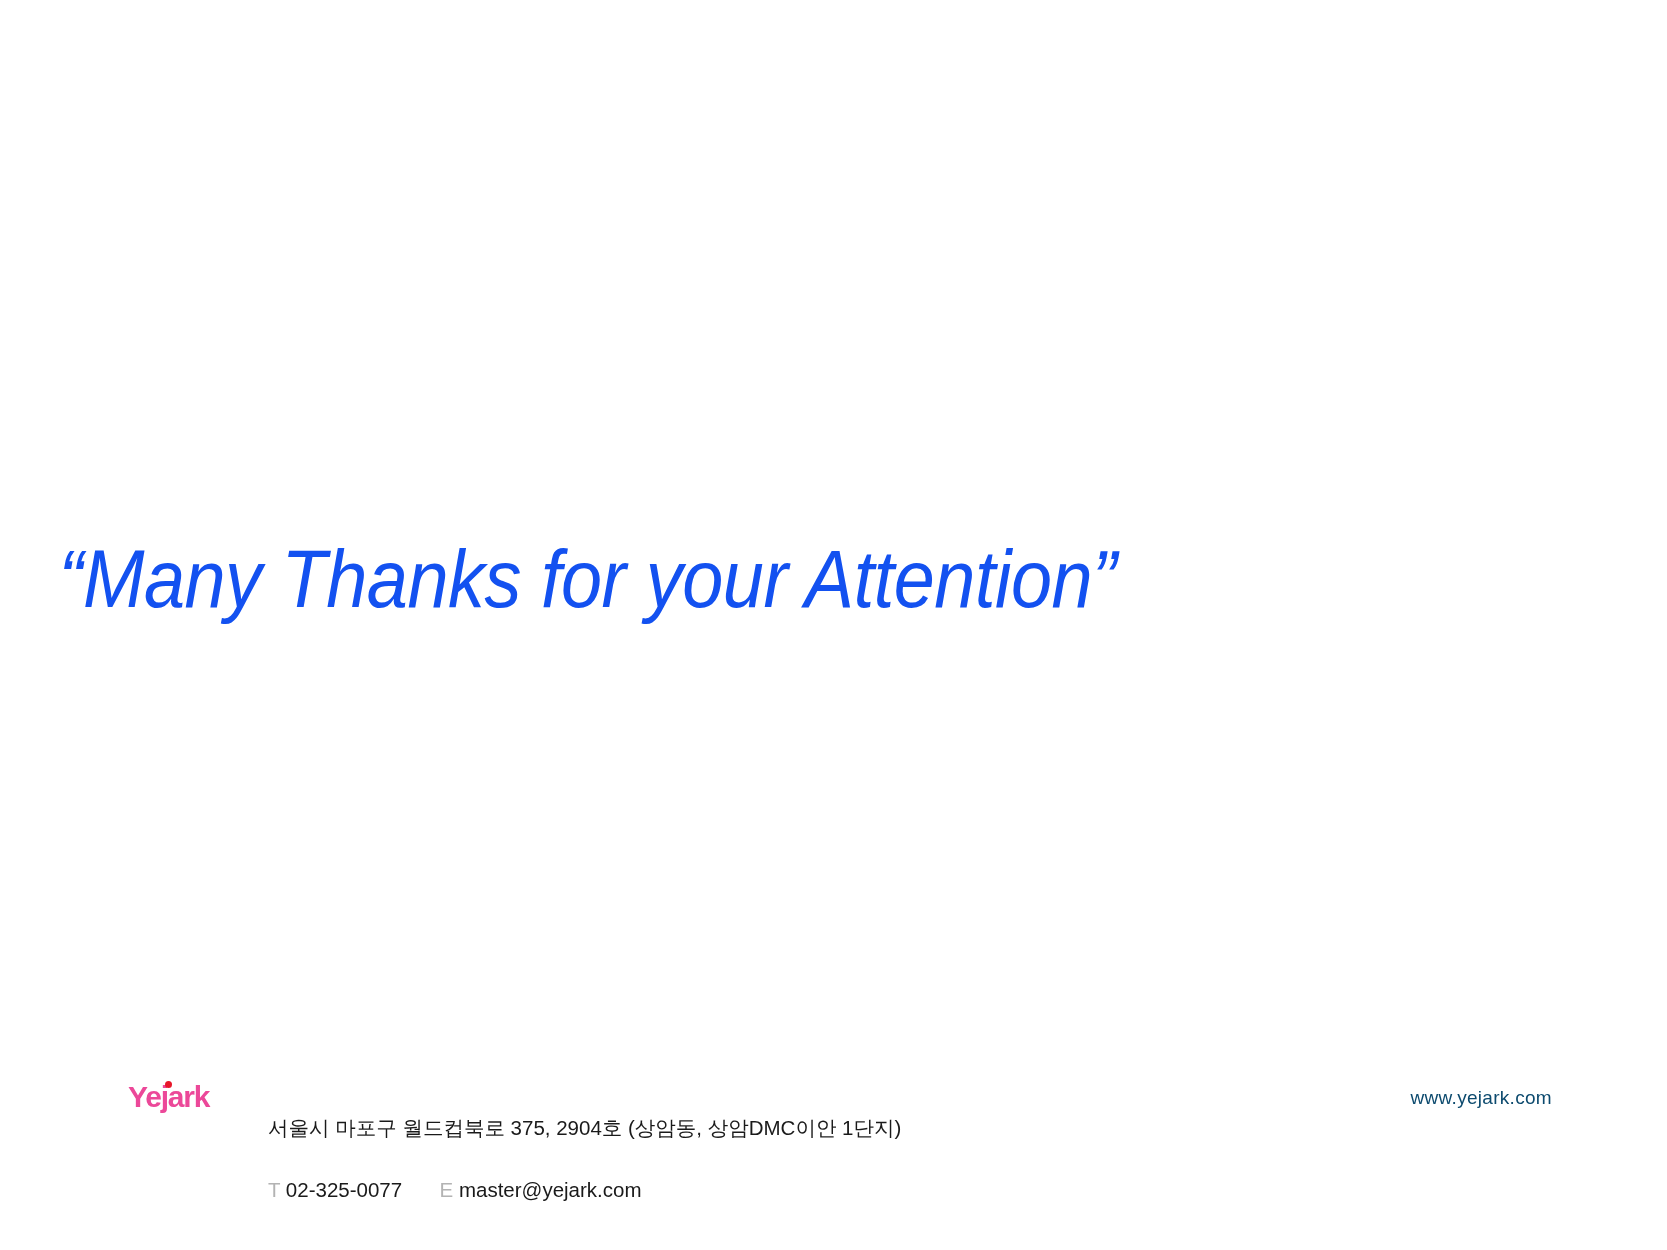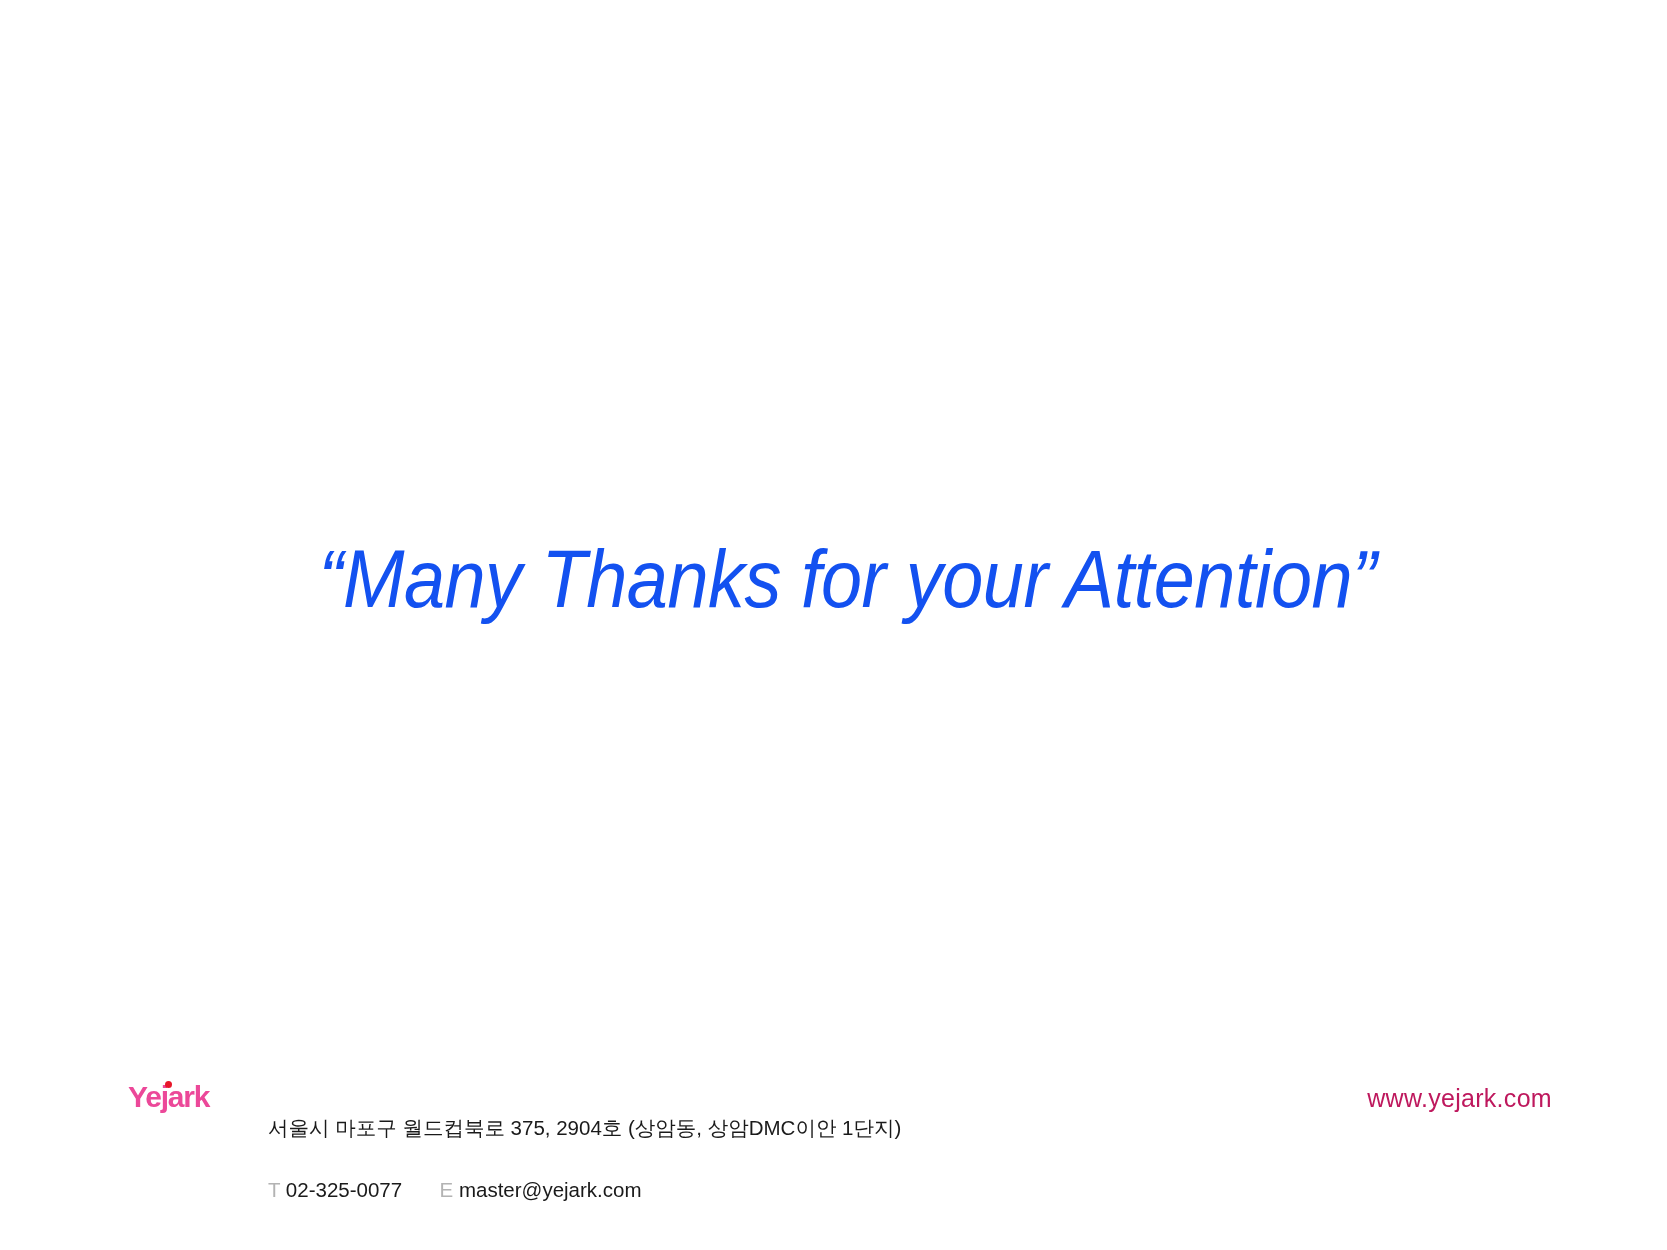--- a/index.html
+++ b/index.html
@@ -20,23 +20,22 @@
     inset: 0;
     background: #ffffff;
   }
 
   
   .headline-wrap {
     position: absolute;
     left: 0;
     right: 0;
     top: 536px;
-    text-align: center;
+    text-align: left;
     pointer-events: none;
-    padding-left: 28px;
   }
   .headline {
     display: inline-block;
     color: #1351f0;
     font-family: "Liberation Sans", "DejaVu Sans", sans-serif;
     font-style: italic;
     font-weight: 400;
     font-size: 82px;
     line-height: 1.05;
     letter-spacing: -0.5px;
@@ -99,22 +98,22 @@
   }
   .contact .gap {
     display: inline-block;
     width: 26px;
   }
 
   .site {
     position: absolute;
     right: 115px;
     top: 5px;
-    color: #be185d;
-    font-size: 25px;
+    color: #0c4a6e;
+    font-size: 19px;
     line-height: 30px;
     letter-spacing: 0.3px;
     font-family: "Liberation Sans", "DejaVu Sans", sans-serif;
     white-space: nowrap;
   }
 </style>
 </head>
 <body>
 
 <div class="slide">

